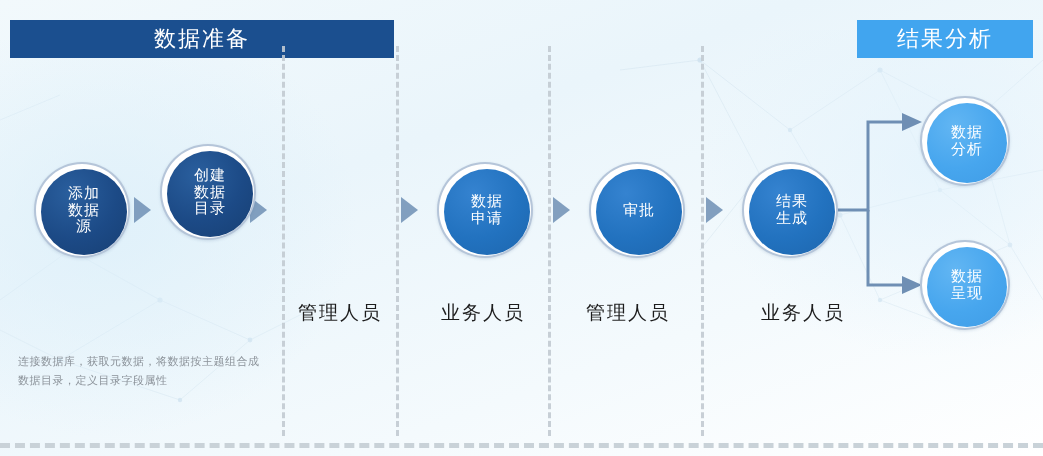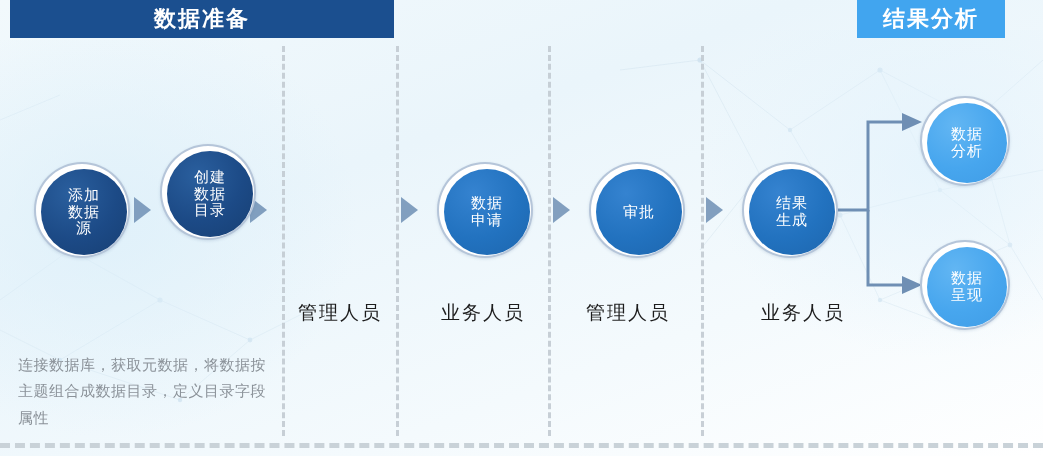--- a/index.html
+++ b/index.html
@@ -37,33 +37,33 @@
     background: radial-gradient(ellipse at 40% 45%, rgba(222,240,250,0.85) 0%, rgba(240,249,253,0) 70%);
   }
   .wash-right {
     right: -40px; top: 30px; width: 380px; height: 330px;
     background: radial-gradient(ellipse at 60% 40%, rgba(226,242,252,0.7) 0%, rgba(255,255,255,0) 70%);
   }
 
   
   .banner {
     position: absolute;
-    top: 0;
+    top: 20px;
     height: 38px;
     display: flex;
     align-items: center;
     justify-content: center;
     color: #ffffff;
     font-size: 22px;
     letter-spacing: 2px;
-    font-weight: 700;
+    font-weight: 400;
   }
   #banner-0 { left: 10px;  width: 384px; background: #1b4f8f; }
   #banner-1 { left: 398px; width: 455px; background: #2371c4; }
-  #banner-2 { left: 857px; width: 148px; background: #41a5ef; }
+  #banner-2 { left: 857px; width: 176px; background: #41a5ef; }
 
   
   .divider {
     position: absolute;
     top: 46px;
     width: 0;
     height: 390px;
     border-left: 3px dashed #c3cbd2;
     opacity: 0.9;
   }
@@ -84,20 +84,21 @@
     display: flex;
     align-items: center;
     justify-content: center;
     flex-direction: column;
     color: #ffffff;
     text-align: center;
     line-height: 1.12;
     font-size: 15px;
     letter-spacing: 1px;
     box-sizing: border-box;
+    font-family: Liberation Mono, monospace;
   }
   .node .node-label { display: block; }
 
   
   .node-ring {
     position: absolute;
     border-radius: 50%;
     box-sizing: border-box;
     border: 2px solid rgba(120,150,185,0.55);
     background: #ffffff;
@@ -137,21 +138,21 @@
     color: #1d1d1d;
     letter-spacing: 2px;
     text-align: center;
     transform: translateX(-50%);
     white-space: nowrap;
   }
 
   
   .desc {
     position: absolute;
-    font-size: 15px;
+    font-size: 11px;
     color: #8b9299;
     line-height: 1.75;
     letter-spacing: 0.5px;
   }
   #desc-0 { left: 18px;  top: 352px; width: 250px; }
   #desc-1 { left: 562px; top: 364px; width: 170px; }
   #desc-2 { left: 752px; top: 364px; width: 250px; }
 </style>
 </head>
 <body>

